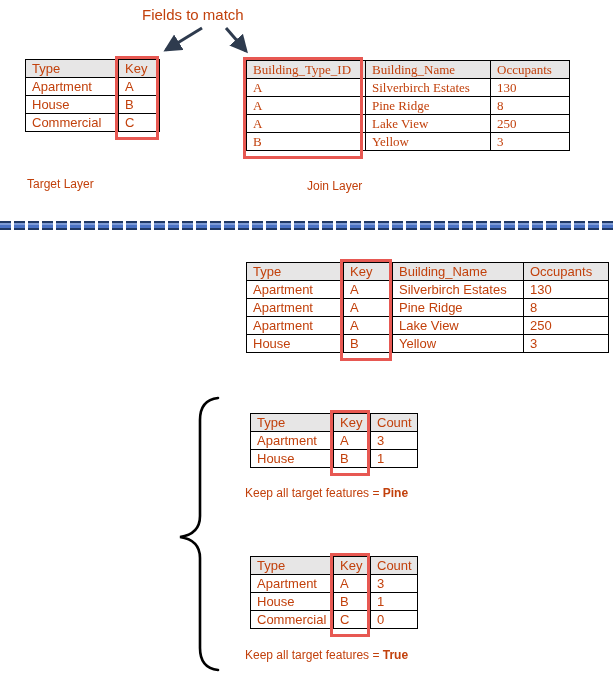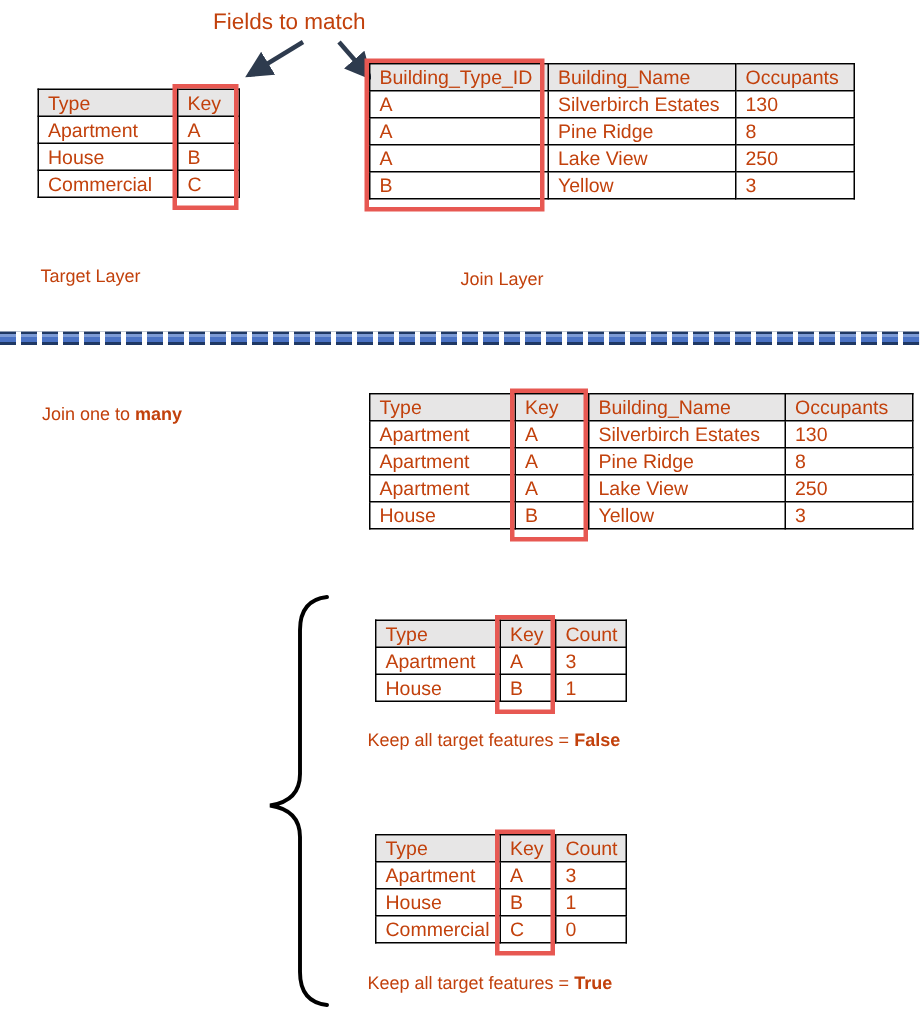--- a/index.html
+++ b/index.html
@@ -111,21 +111,21 @@
           <tr>
             <td>Commercial</td>
             <td>C</td>
           </tr>
         </tbody>
       </table>
     <div class="key-box" style="left:90px;top:-3px;width:38px;height:78px;"></div>
   </div>
   <div class="abs label" style="left:27px;top:177px;">Target Layer</div>
 
-  <div class="tbl-wrap" style="left:246px;top:42px;">
+  <div class="tbl-wrap" style="left:246px;top:60px;font-family:Liberation Serif, serif;">
     <table class="data" id="join-table">
         <thead>
           <tr>
             <th>Building_Type_ID</th>
             <th>Building_Name</th>
             <th>Occupants</th>
           </tr>
         </thead>
         <tbody>
           <tr>
@@ -149,23 +149,20 @@
             <td>3</td>
           </tr>
         </tbody>
       </table>
     <div class="key-box" style="left:-3px;top:-3px;width:114px;height:96px;"></div>
   </div>
   <div class="abs label" style="left:307px;top:179px;">Join Layer</div>
 
   <div id="divider"></div>
 
-  <div class="abs label" style="left:28px;top:269px;">
-    <span>Join one to </span><b>many</b>
-  </div>
 
   <div class="tbl-wrap" style="left:246px;top:262px;">
     <table class="data" id="otm-table">
         <thead>
           <tr>
             <th>Type</th>
             <th>Key</th>
             <th>Building_Name</th>
             <th>Occupants</th>
           </tr>
@@ -223,21 +220,21 @@
           <tr>
             <td>House</td>
             <td>B</td>
             <td>1</td>
           </tr>
         </tbody>
       </table>
     <div class="key-box" style="left:80px;top:-3px;width:34px;height:60px;"></div>
   </div>
   <div class="abs label" style="left:245px;top:486px;">
-    <span>Keep all target features = </span><b>False</b>
+    <span>Keep all target features = </span><b>Pine</b>
   </div>
 
   <div class="tbl-wrap" style="left:250px;top:556px;">
     <table class="data" id="oto-true-table">
         <thead>
           <tr>
             <th>Type</th>
             <th>Key</th>
             <th>Count</th>
           </tr>

